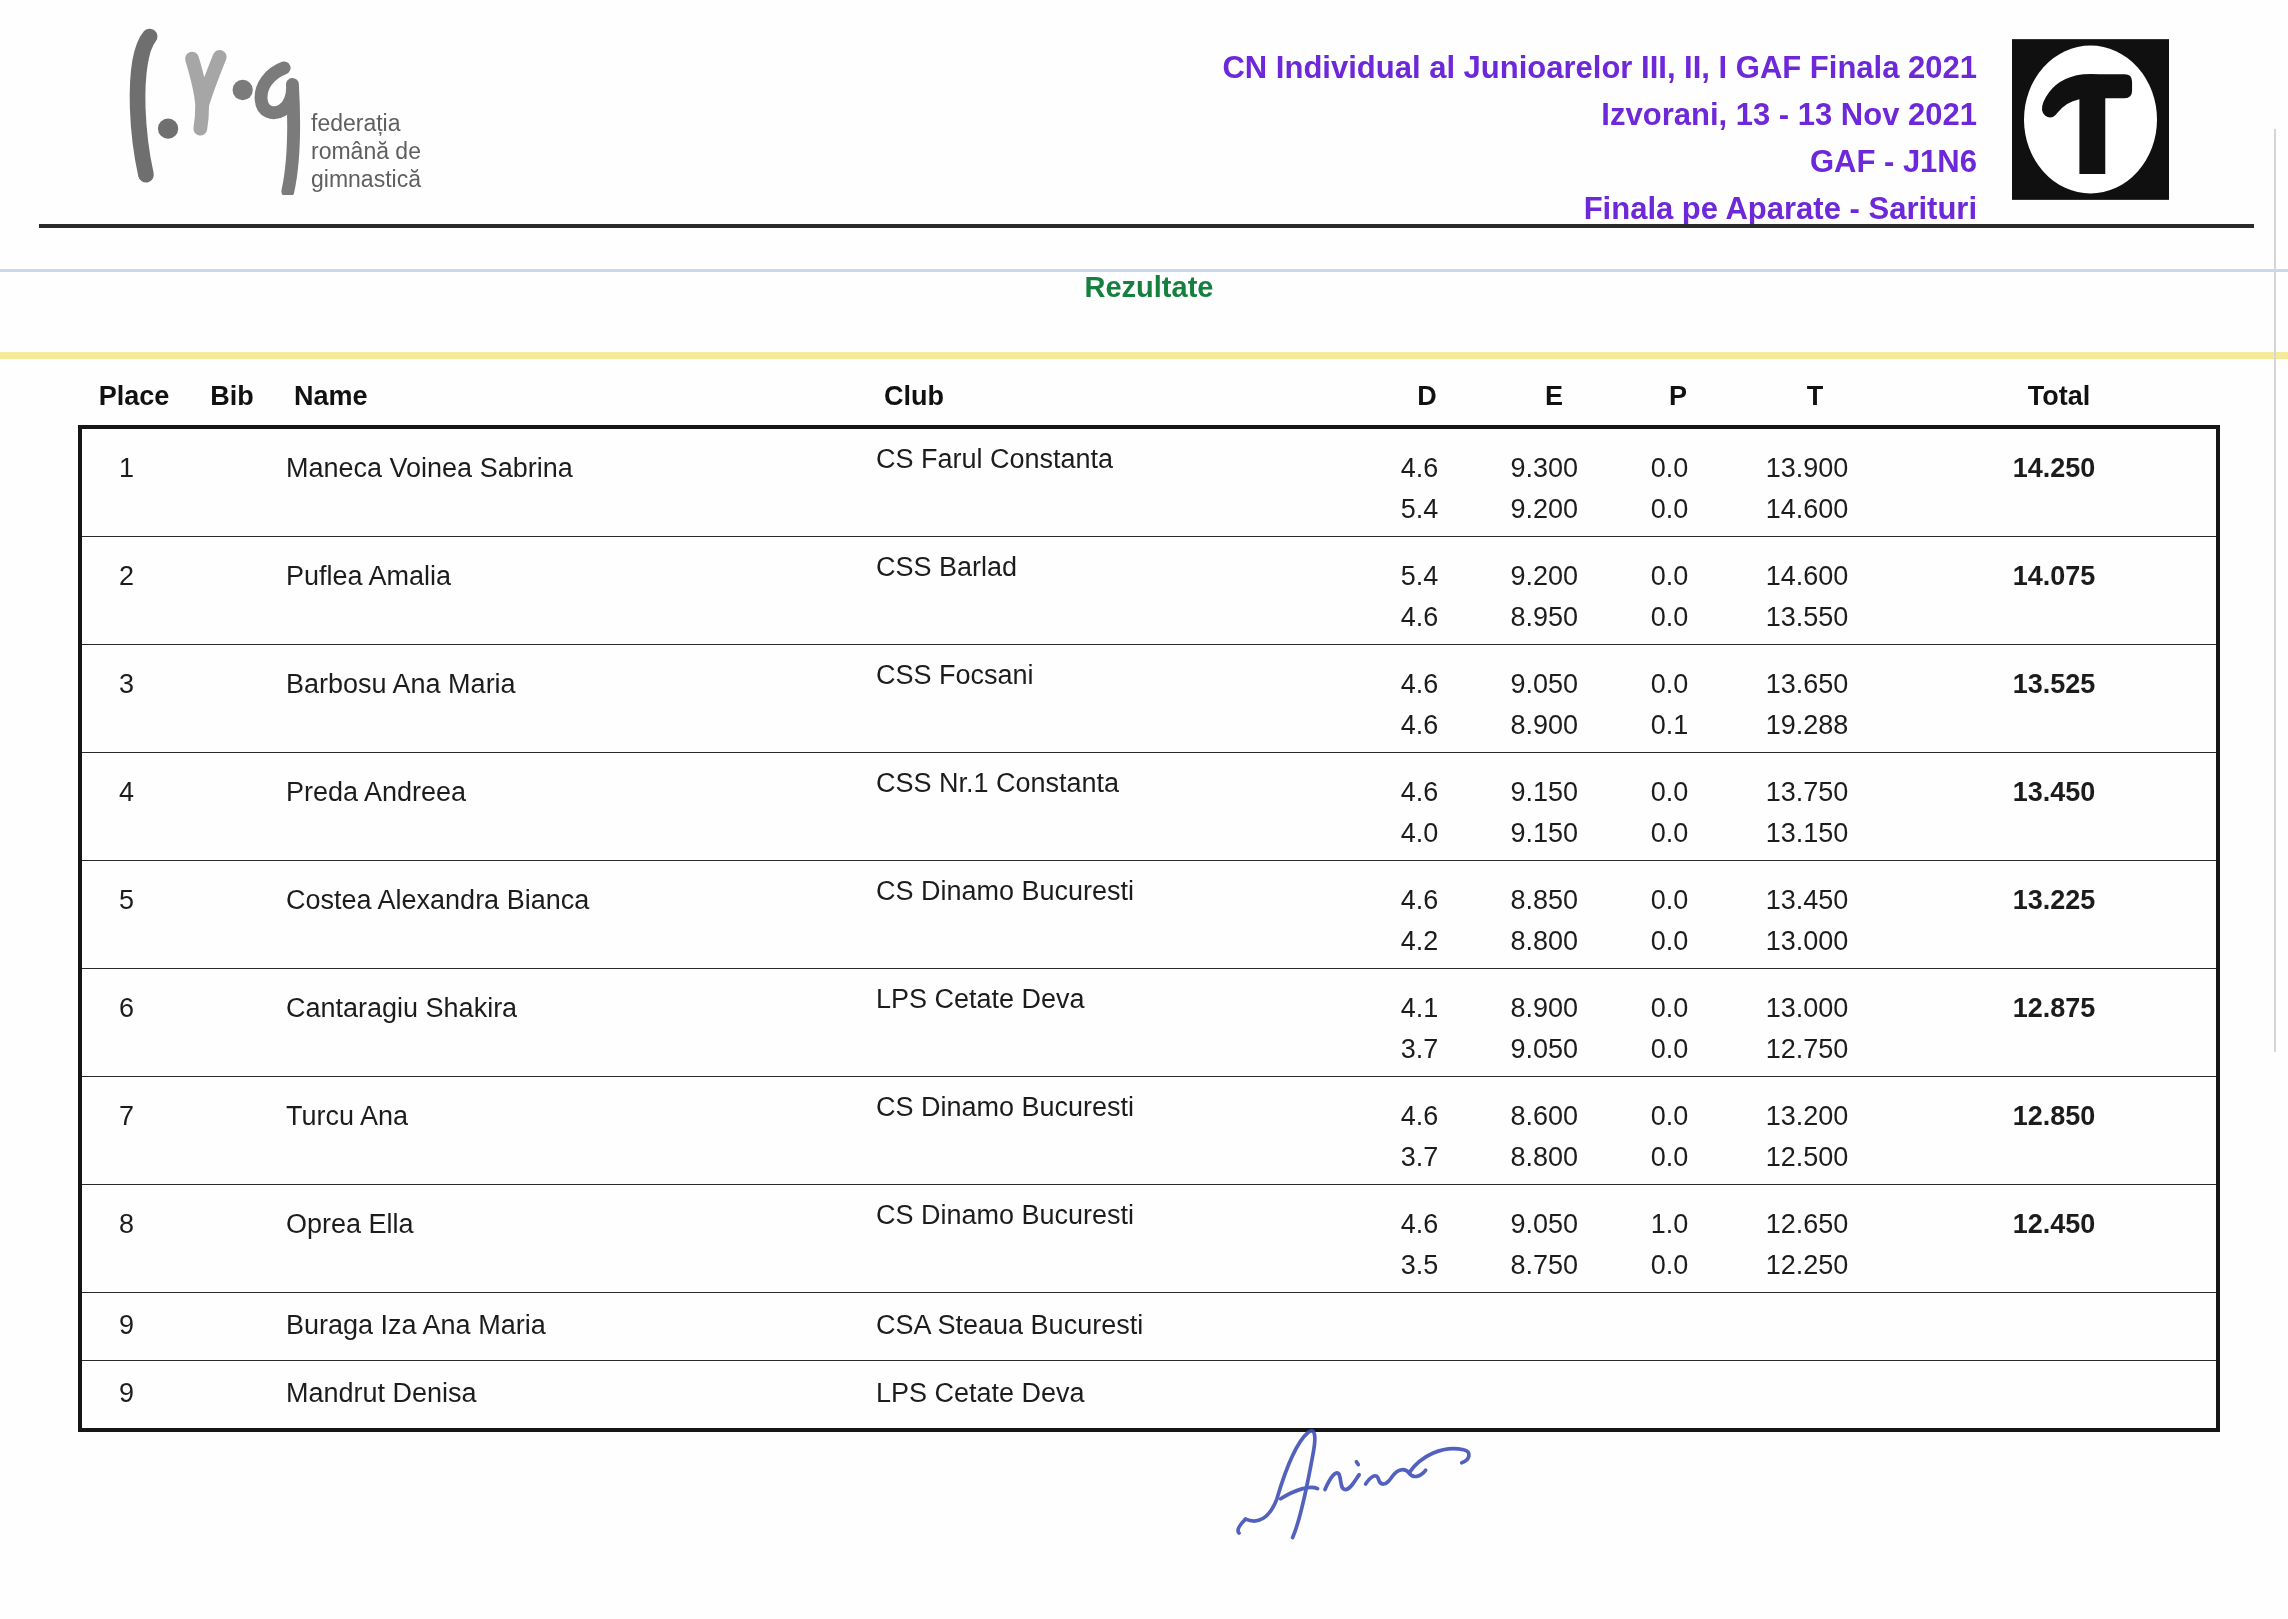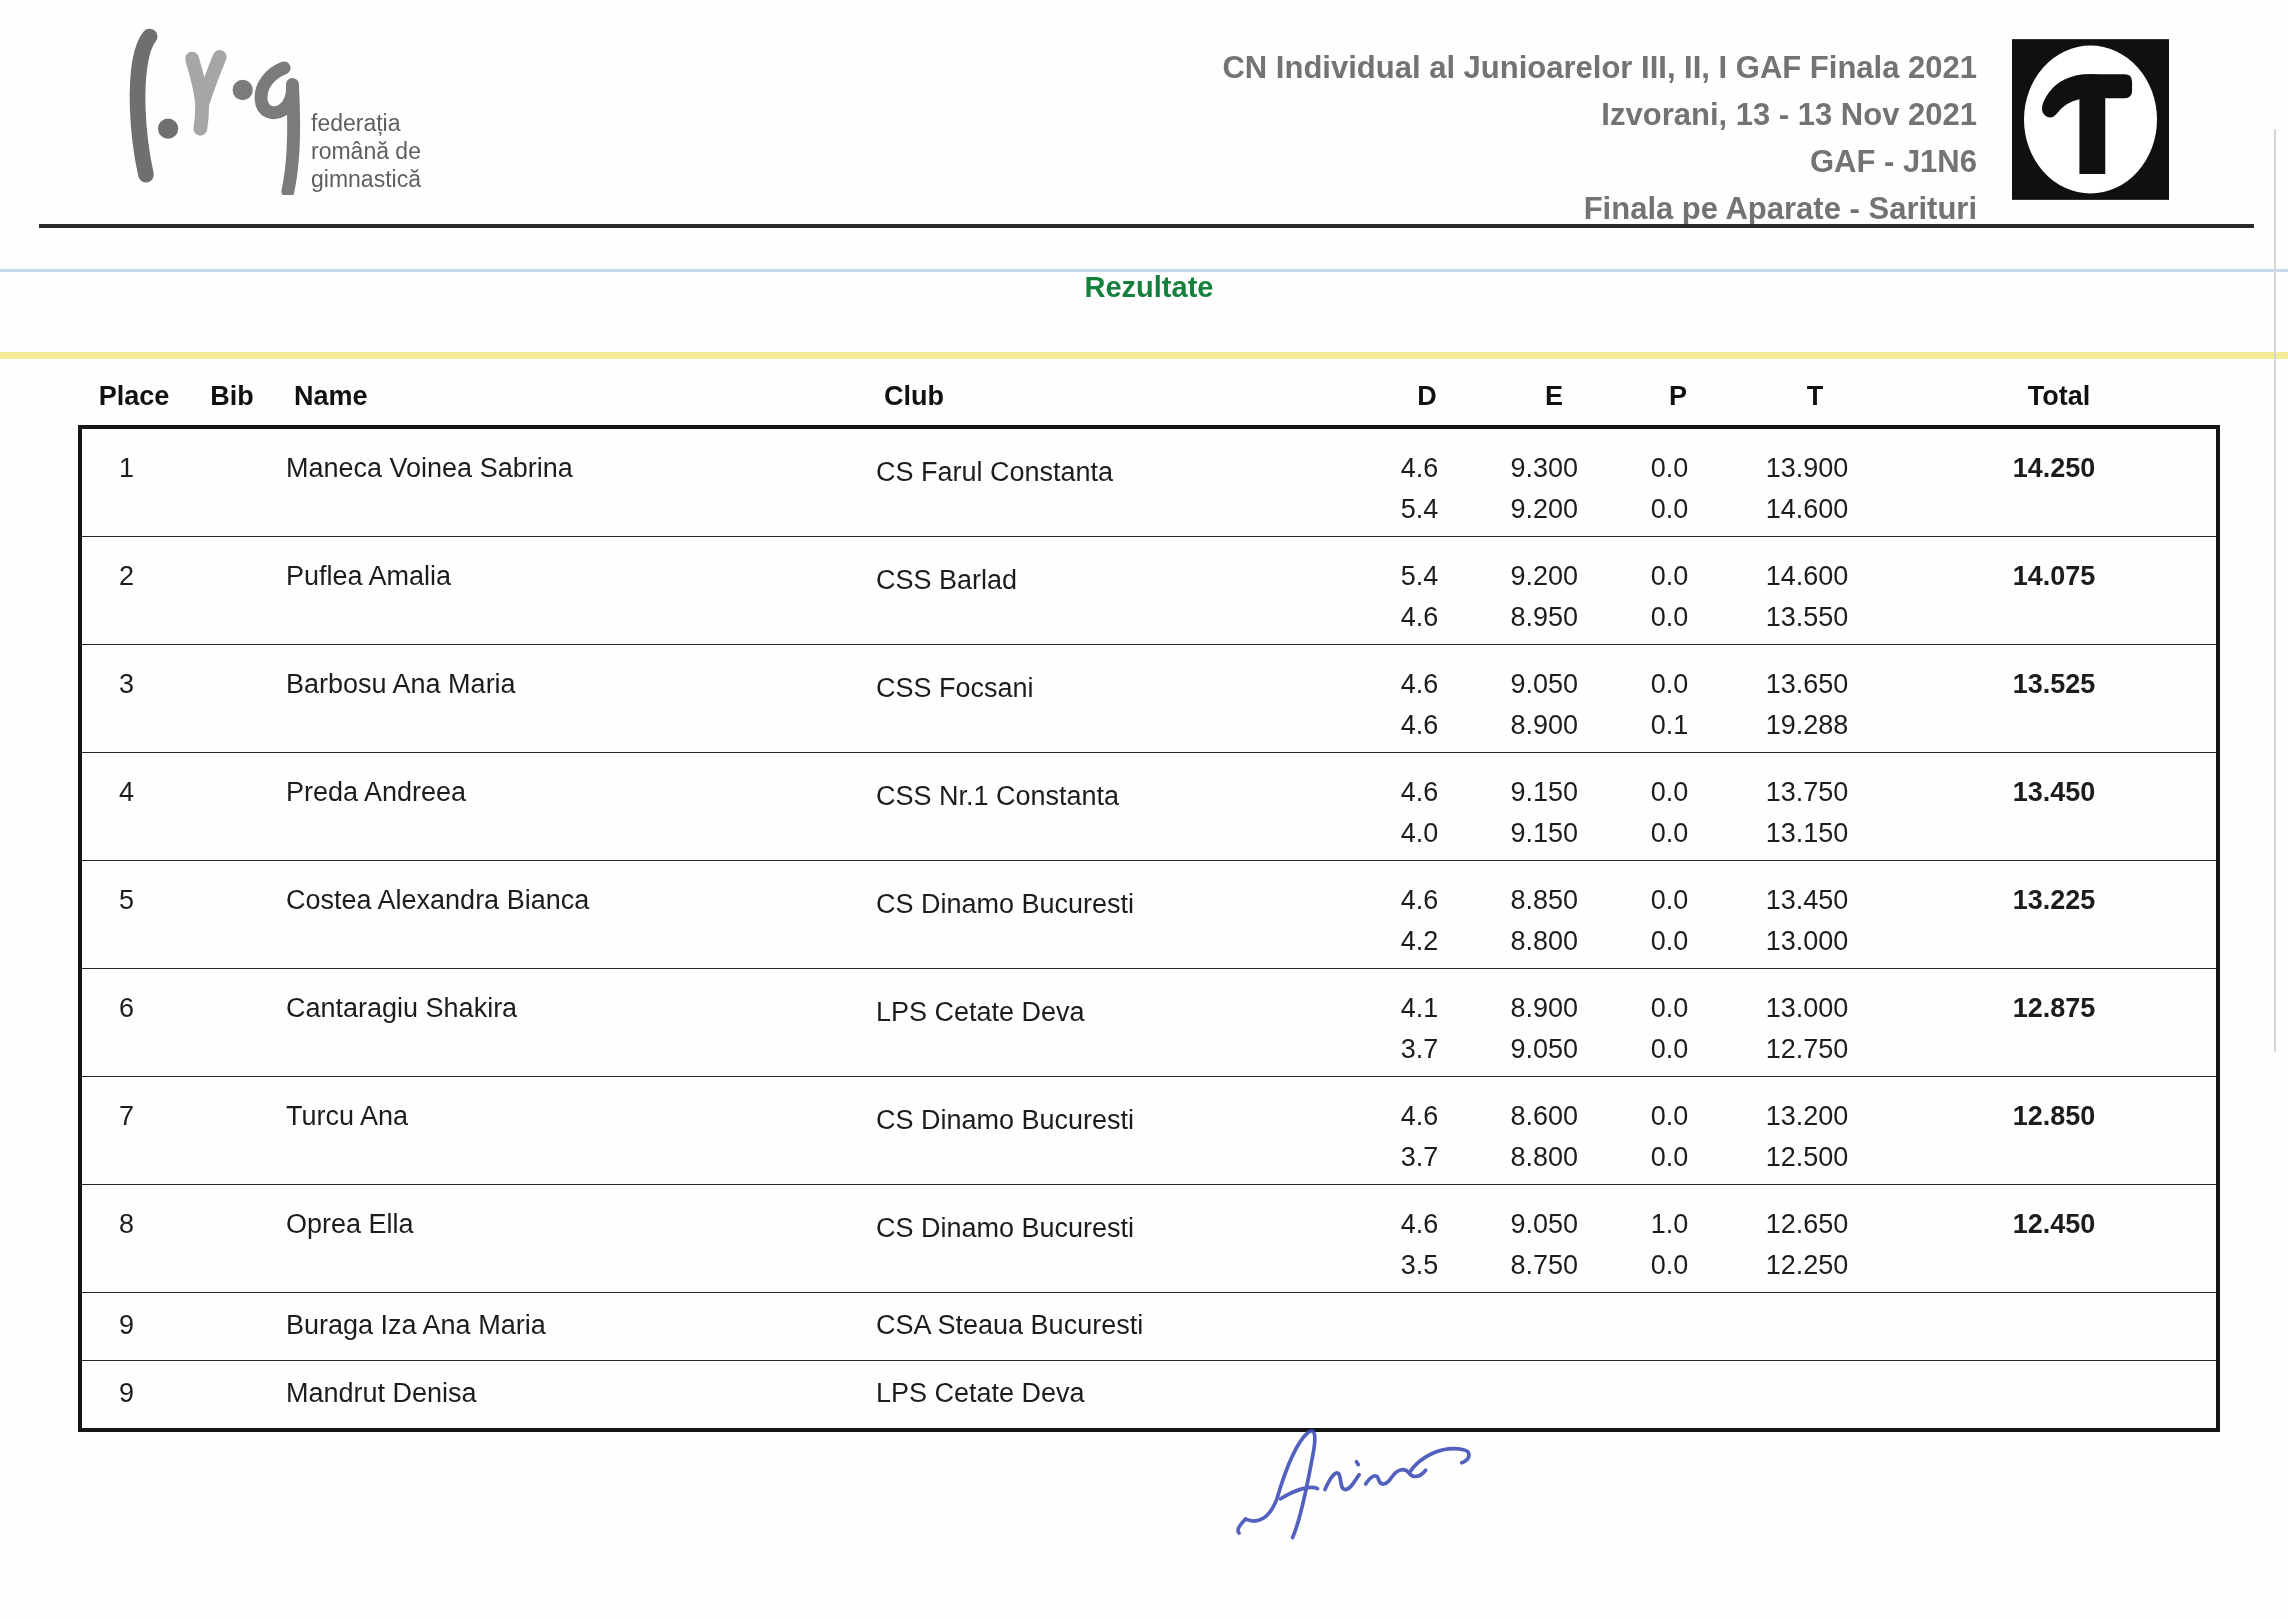--- a/index.html
+++ b/index.html
@@ -3,21 +3,21 @@
 <meta charset="utf-8">
 <style>
   html,body{margin:0;padding:0;background:#ffffff;}
   .page{position:relative;width:2289px;height:1620px;background:#fefefe;overflow:hidden;
         font-family:"Liberation Sans", sans-serif;color:#1c1c1c;}
 
   
   .frg-logo{position:absolute;left:120px;top:20px;}
   .logo-text{position:absolute;left:311px;top:109px;font-size:23px;line-height:28px;color:#5f5f5f;}
   .title-block{position:absolute;right:312px;top:44px;width:1200px;text-align:right;
-               font-weight:bold;font-size:31px;line-height:47px;color:#737373;}
+               font-weight:bold;font-size:31px;line-height:47px;color:#6d28d9;}
   .t-logo{position:absolute;left:2012px;top:39px;}
   .header-rule{position:absolute;left:39px;top:224px;width:2215px;height:3.7px;background:#2b2b2b;}
 
   
   .blue-line{position:absolute;left:0;top:269px;width:2289px;height:2.8px;background:#bdd2e8;opacity:.85;}
   .yellow-line{position:absolute;left:0;top:352px;width:2289px;height:6.5px;background:#f3eb9a;}
   .edge-line{position:absolute;left:2274px;top:129px;width:1.8px;height:923px;background:#d6d6d6;}
 
   .section-title{position:absolute;left:1043px;top:271px;width:212px;text-align:center;
                  font-weight:bold;font-size:29px;color:#15803d;}
@@ -36,21 +36,21 @@
   .h-total{left:2051px;transform:translateX(-50%);}
 
   
   .tbox{position:absolute;left:78px;top:425px;width:2134px;border:4.6px solid #161616;background:transparent;}
   .t-row{position:relative;height:107px;}
   .t-row.short{height:67px;}
   .t-row + .t-row{border-top:1.8px solid #2a2a2a;}
   .t-row span{position:absolute;white-space:nowrap;font-size:27px;color:#1c1c1c;}
   .cell-place{left:7.4px;width:74px;text-align:center;top:24px;}
   .cell-name{left:204px;top:24px;}
-  .cell-club{left:794px;top:28px;}
+  .cell-club{left:794px;top:15px;}
   .t-row.short .cell-place,.t-row.short .cell-name,.t-row.short .cell-club{top:16.6px;}
   .v1{top:24px;} .v2{top:65px;}
   .cell-d{left:1296px;width:83px;text-align:center;}
   .cell-e{left:1376px;width:120px;text-align:right;}
   .cell-p{left:1546px;width:83px;text-align:center;}
   .cell-t{left:1656px;width:138px;text-align:center;}
   .cell-total{left:1889px;width:166px;text-align:center;top:24px;font-weight:bold;font-size:28px;color:#0e0e0e;}
 
   .signature{position:absolute;left:1227px;top:1410px;}
 </style>

